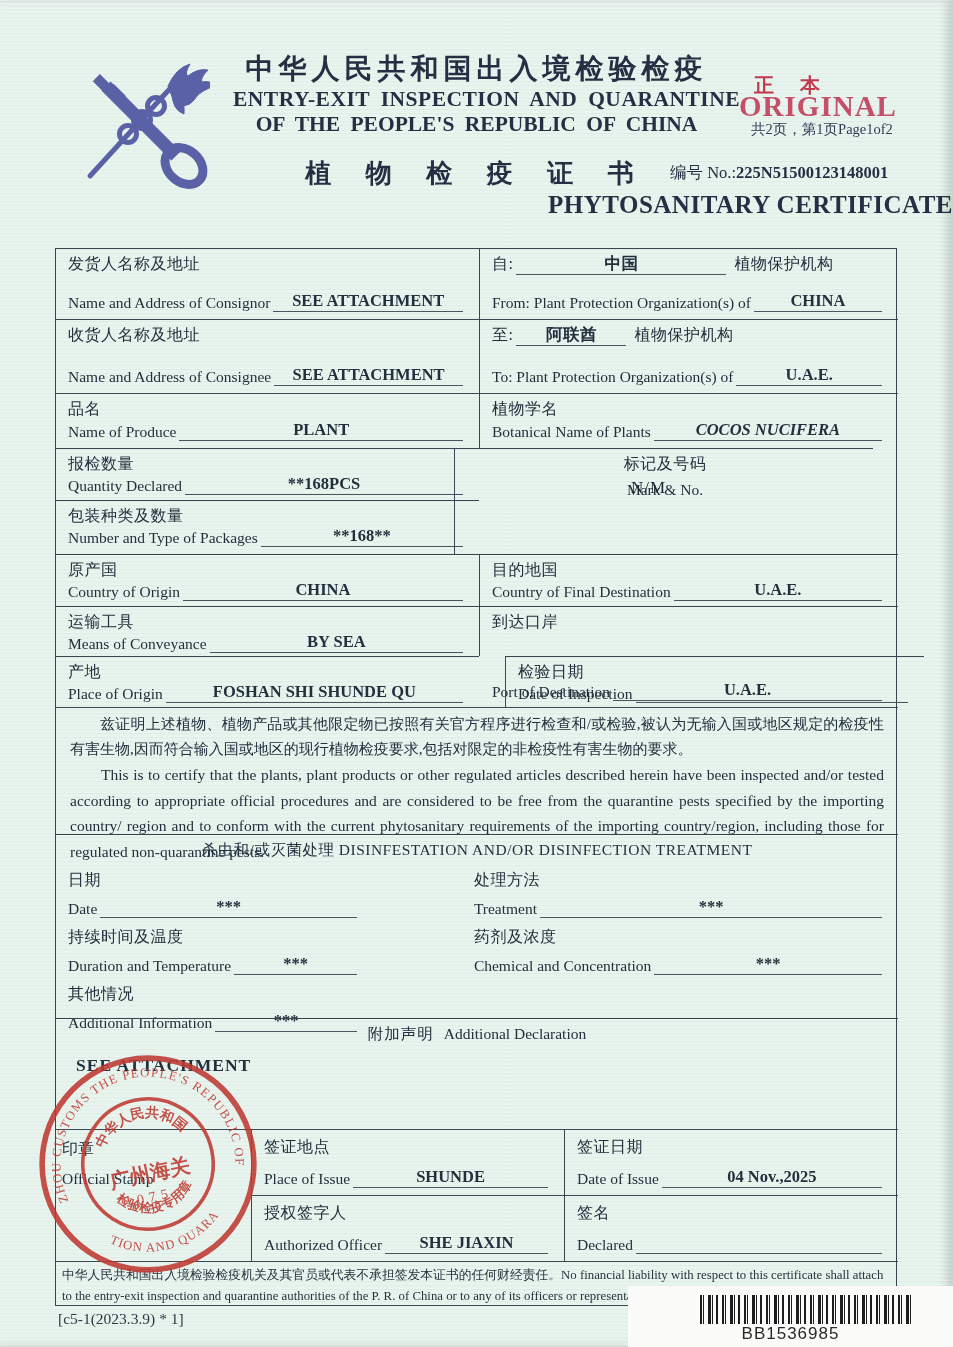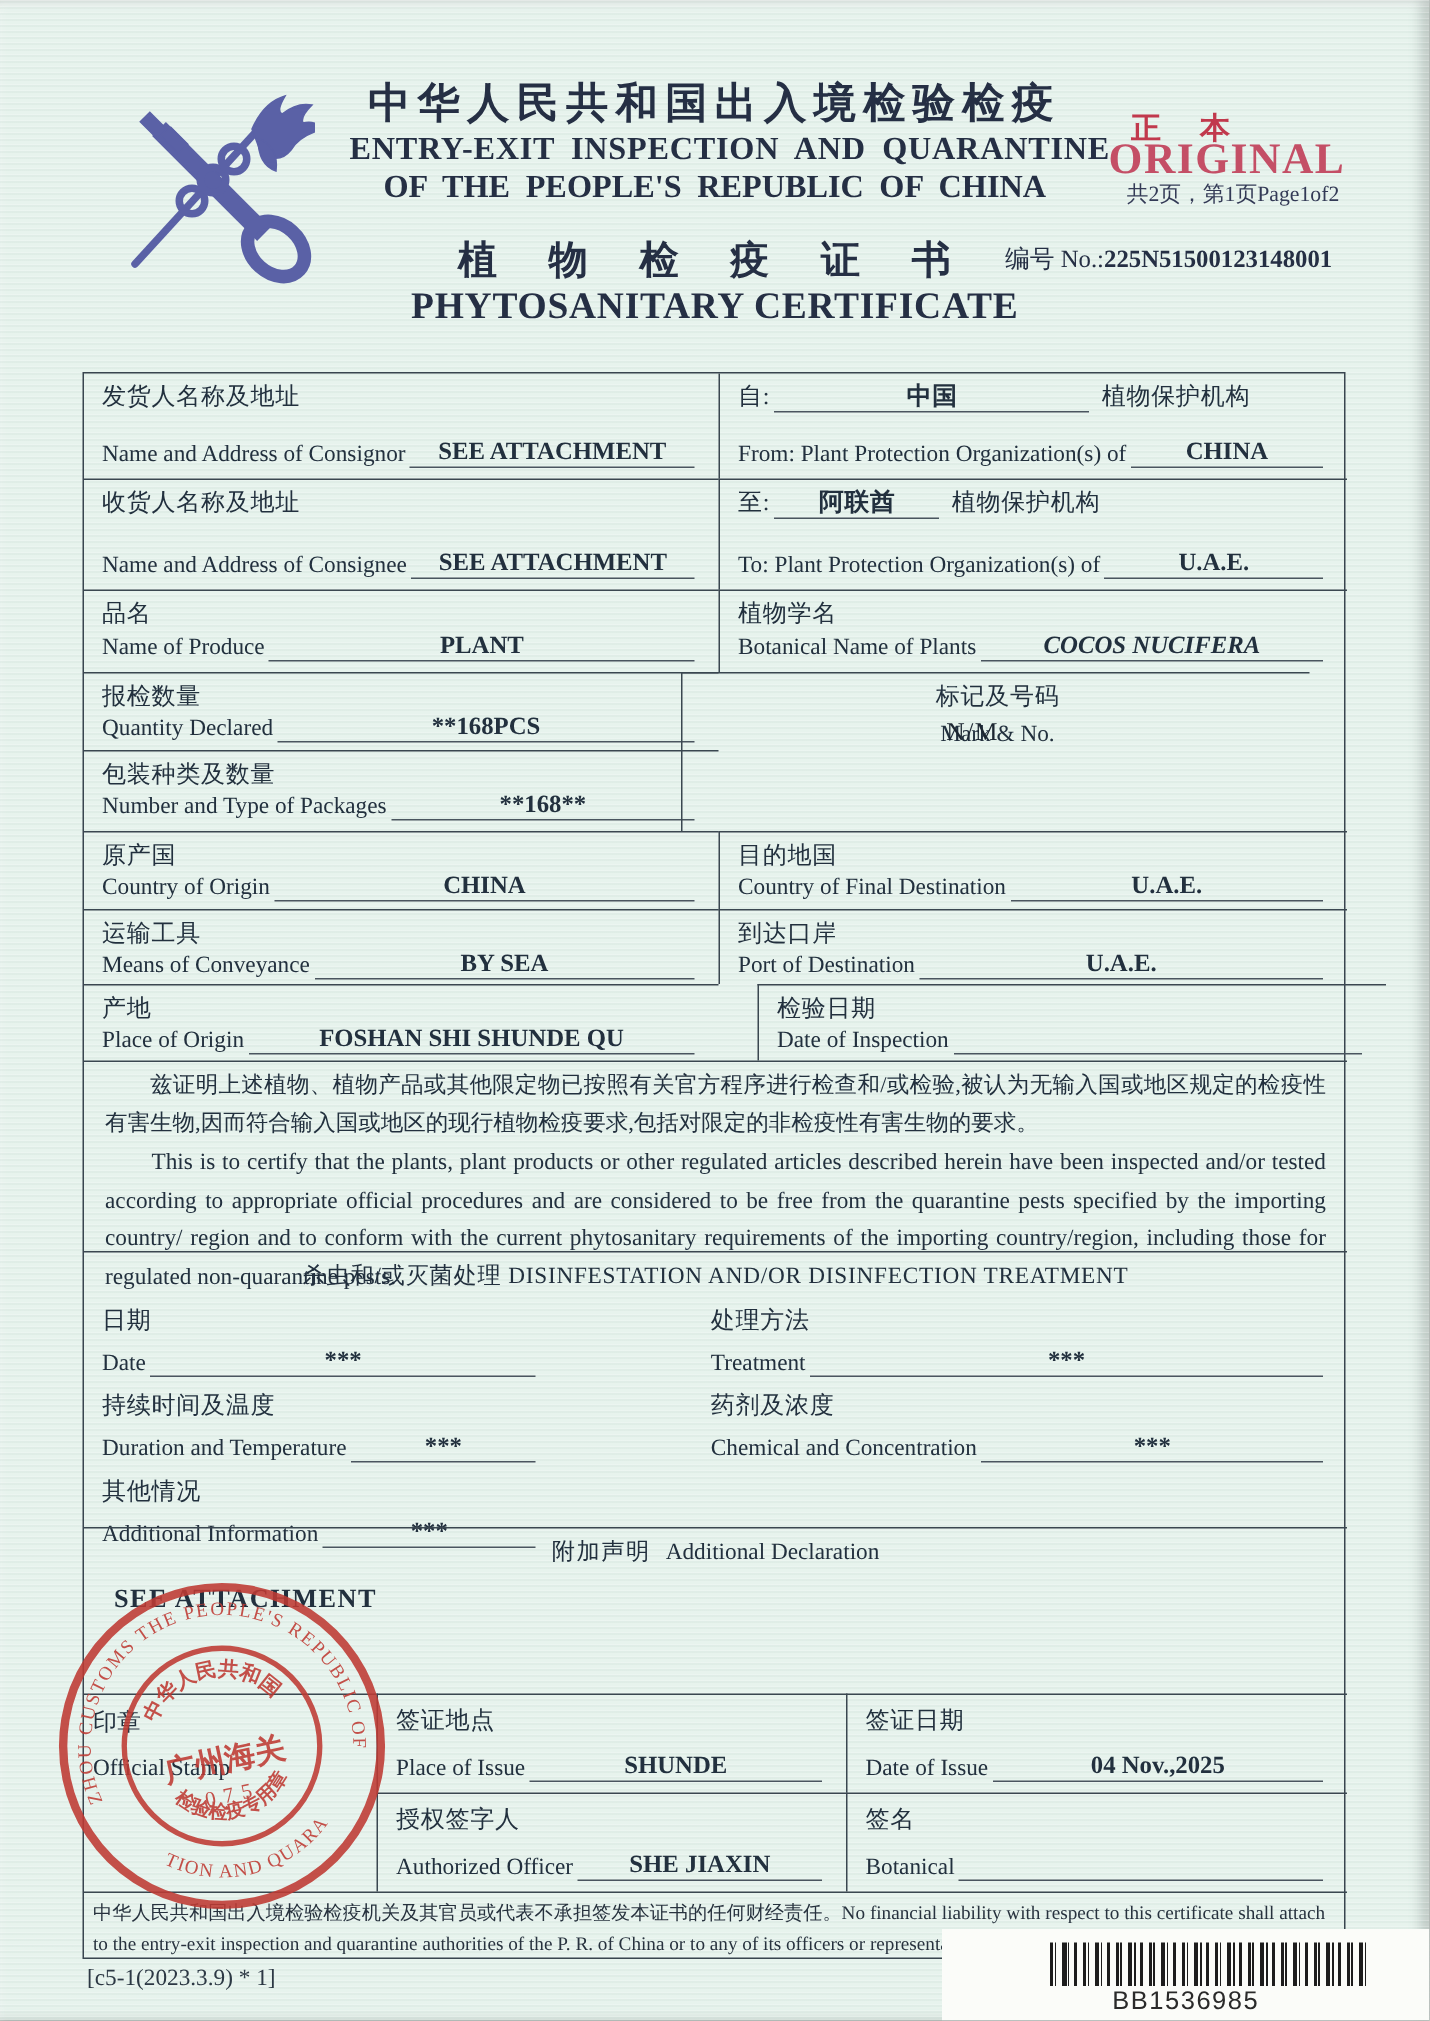--- a/index.html
+++ b/index.html
@@ -13,21 +13,21 @@
   
   .t-cn{left:0;right:0;top:50px;text-align:center;font-size:28px;font-weight:bold;letter-spacing:5px;color:#252f44;}
   .t-en1{left:0;right:0;top:87px;text-align:center;font-size:21.5px;font-weight:bold;letter-spacing:.5px;word-spacing:5px;color:#252f44;padding-left:20px;}
   .t-en2{left:0;right:0;top:112px;text-align:center;font-size:21.5px;font-weight:bold;word-spacing:5px;color:#252f44;}
   .orig-cn{left:728px;top:72px;width:180px;font-size:20px;font-weight:bold;letter-spacing:26px;text-indent:26px;color:#c1394d;}
   .orig-en{left:718px;top:90px;width:200px;text-align:center;font-size:29px;font-weight:bold;letter-spacing:1px;color:#c44f66;}
   .pg-info{left:712px;top:120px;width:220px;text-align:center;font-size:14.5px;color:#333a56;}
   .ct-cn{left:0;right:0;top:156px;text-align:center;font-size:26px;font-weight:bold;letter-spacing:14px;color:#252f44;}
   .ct-no{left:670px;top:162px;font-size:16.5px;color:#252f44;}
   .ct-no b{font-weight:bold;}
-  .ct-en{left:0;right:0;top:191px;text-align:center;font-size:25px;font-weight:bold;letter-spacing:.5px;color:#252f44;}
+  .ct-en{left:0;right:0;top:191px;text-align:right;font-size:25px;font-weight:bold;letter-spacing:.5px;color:#252f44;}
 
   
   .doc{left:55px;top:248px;width:842px;height:1058px;border:1.6px solid #39454f;box-sizing:border-box;}
   .cell{position:absolute;box-sizing:border-box;padding:5px 10px 7px 12px;display:flex;flex-direction:column;justify-content:space-between;}
   .bt{border-top:1.4px solid #3a4750;}
   .bl{border-left:1.4px solid #3a4750;}
   .lcn{font-size:16px;letter-spacing:.5px;}
   .len{display:flex;align-items:flex-end;font-size:15.5px;padding-right:6px;}
   .len .lab{white-space:nowrap;}
   .val{flex:1;text-align:center;font-weight:bold;font-size:16.5px;border-bottom:1.3px solid #4a555f;
@@ -213,21 +213,21 @@
       <div class="lcn">标记及号码</div>
       <div class="markline" style="margin-top:6px;"><span class="lab">Mark &amp; No.</span><span class="nm">N/M</span></div>
     </div>
     <div class="cell bt bl" style="left:423px;top:305px;width:419px;height:52px;">
       <div class="lcn">目的地国</div>
       <div class="len">
           <span class="lab">Country of Final Destination</span>
           <span class="val">U.A.E.</span>
         </div>
     </div>
-    <div class="cell bt bl" style="left:423px;top:357px;width:419px;height:50px;">
+    <div class="cell bt bl" style="left:423px;top:357px;width:419px;height:50px;gap:48px;">
       <div class="lcn">到达口岸</div>
       <div class="len">
           <span class="lab">Port of Destination</span>
           <span class="val">U.A.E.</span>
         </div>
     </div>
     <div class="cell bt bl" style="left:423px;top:407px;width:419px;height:51px;margin-left:26px;">
       <div class="lcn">检验日期</div>
       <div class="len">
           <span class="lab">Date of Inspection</span>
@@ -313,21 +313,21 @@
     <div class="sigcell bt bl" style="left:195px;top:946px;width:313px;height:66px;">
       <div class="lcn">授权签字人</div>
       <div class="len">
           <span class="lab">Authorized Officer</span>
           <span class="val">SHE JIAXIN</span>
         </div>
     </div>
     <div class="sigcell bt bl" style="left:508px;top:946px;width:334px;height:66px;">
       <div class="lcn">签名</div>
       <div class="len">
-          <span class="lab">Botanical</span>
+          <span class="lab">Declared</span>
           <span class="val"></span>
         </div>
     </div>
 
     <div class="disc bt">中华人民共和国出入境检验检疫机关及其官员或代表不承担签发本证书的任何财经责任。No financial liability with respect to this certificate shall attach to the entry-exit inspection and quarantine authorities of the P. R. of China or to any of its officers or representatives.</div>
   </div>
 
   <div class="abs stampwrap">
     <svg viewBox="0 0 220 220">
       <defs>

